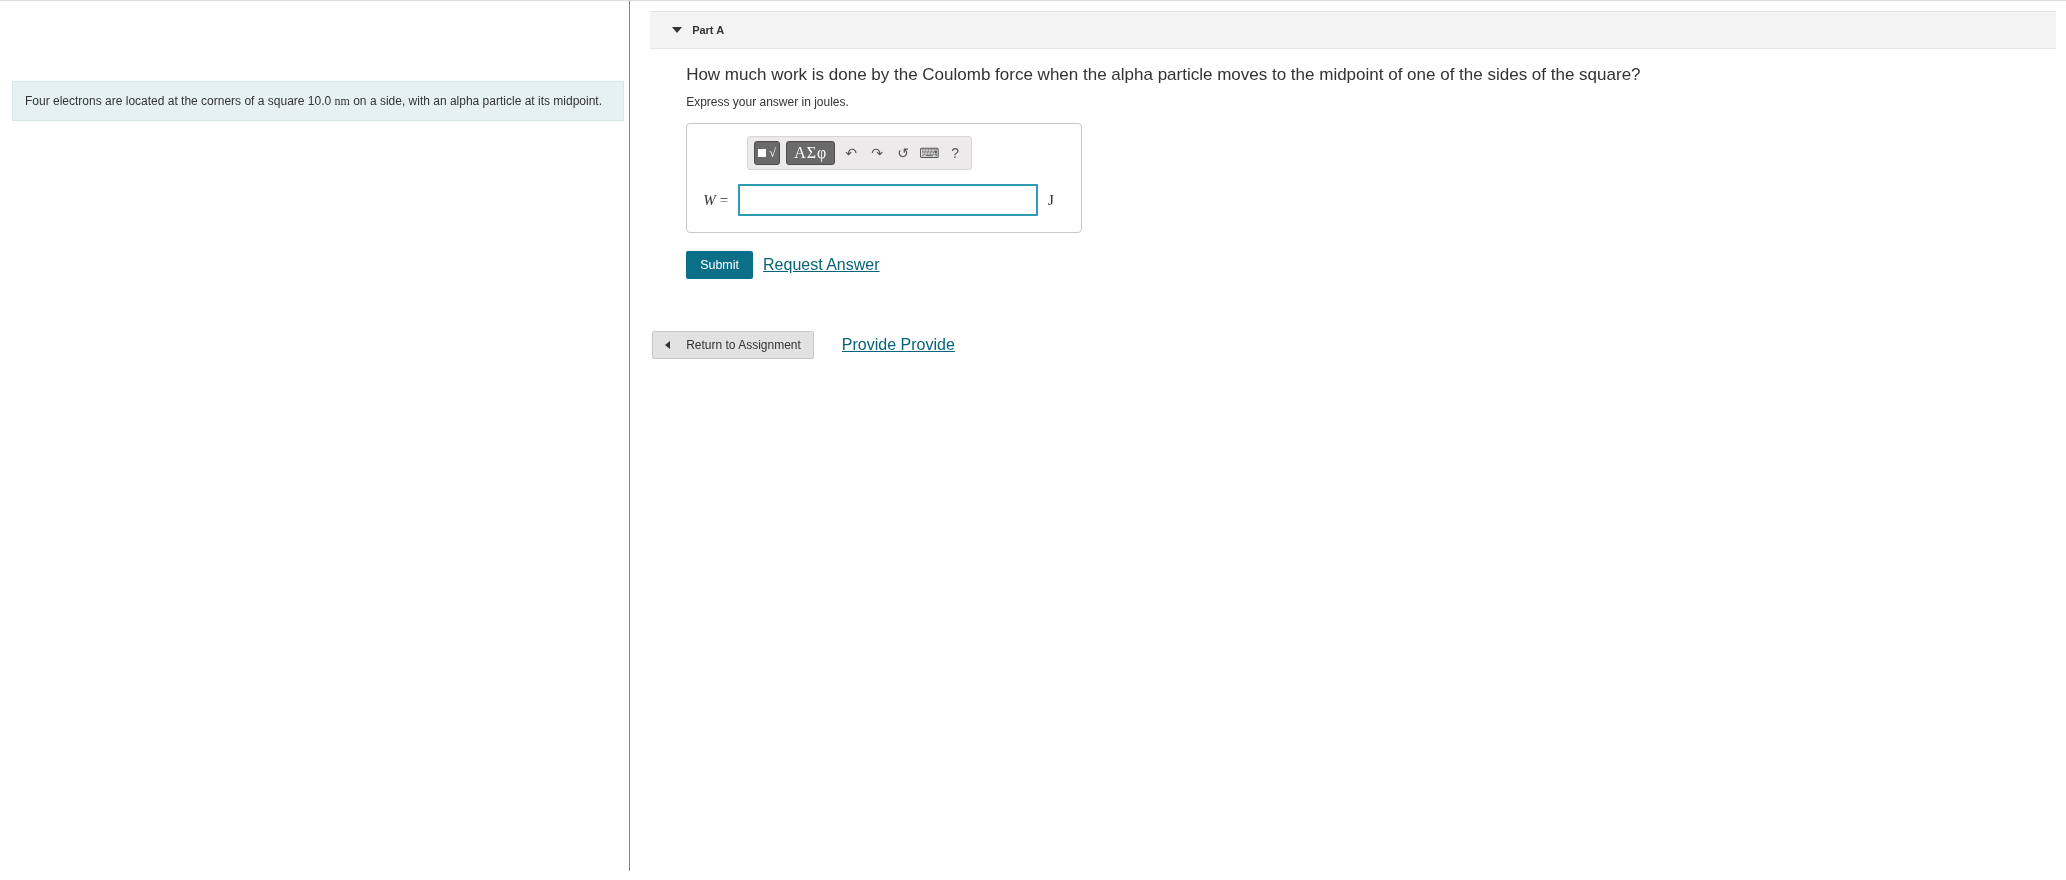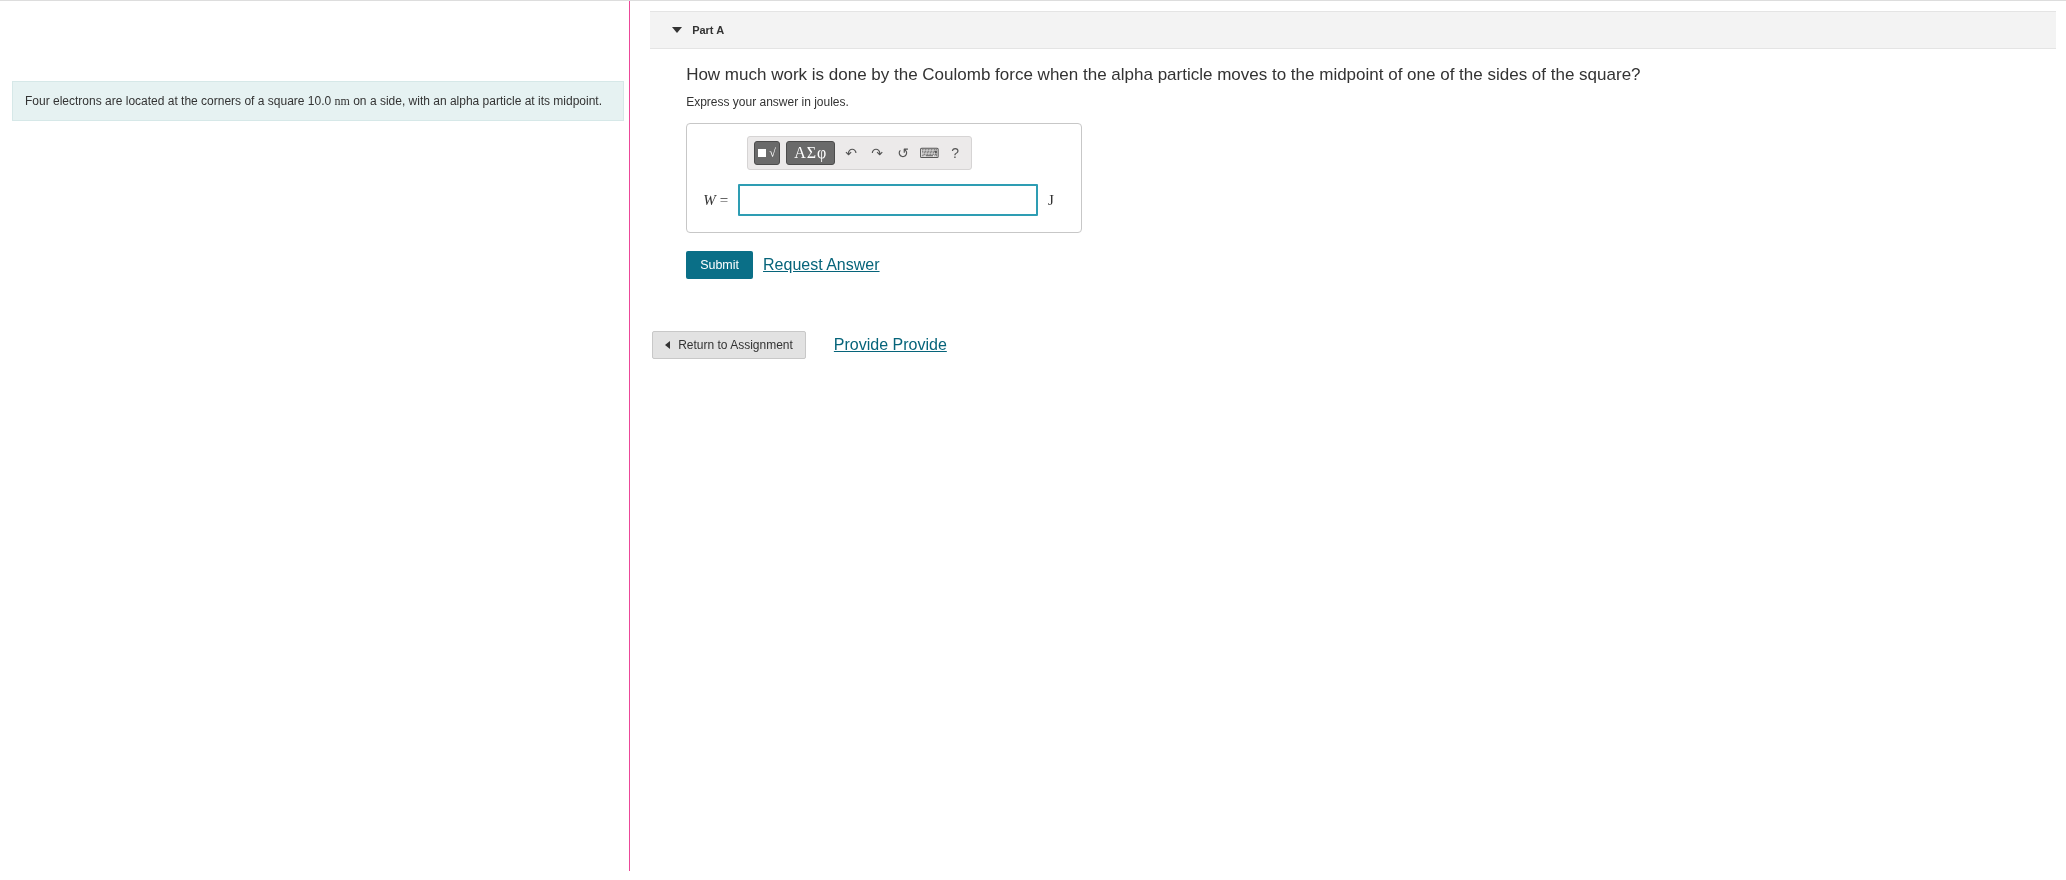--- a/index.html
+++ b/index.html
@@ -154,21 +154,21 @@
     display:flex; align-items:center; gap:28px;
   }
   .return-btn {
     background:#e2e2e2;
     border:1px solid #c8c8c8;
     border-radius:2px;
     padding: 6px 12px;
     font-size:12px;
     color:#333;
     cursor:pointer;
-    display:inline-flex; align-items:center; gap:8px;
+    display:inline-flex; align-items:center; gap:16px;
   }
   .chev-left {
     width:0;height:0;
     border-top:4px solid transparent;
     border-bottom:4px solid transparent;
     border-right:5px solid #333;
   }
 </style>
 </head>
 <body>

